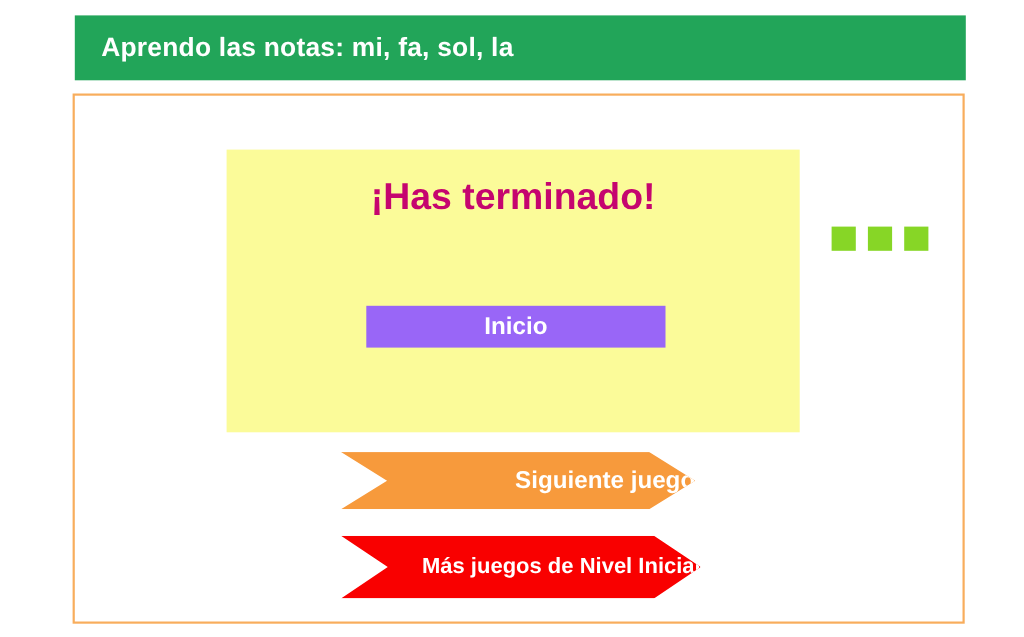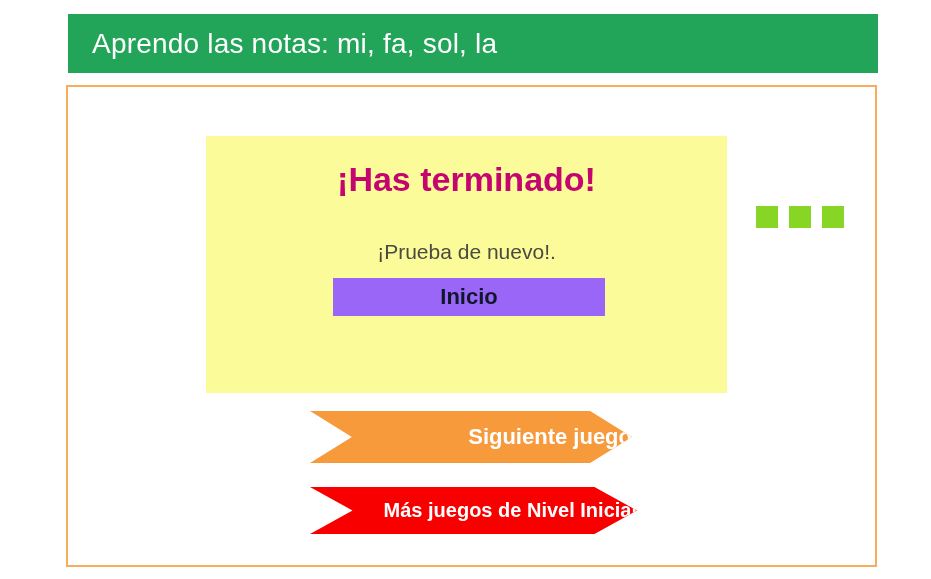--- a/index.html
+++ b/index.html
@@ -25,22 +25,22 @@
     height: 59px;
     background: #22a559;
     box-sizing: border-box;
   }
   #header-title {
     position: absolute;
     left: 24px;
     top: 50%;
     transform: translateY(-50%);
     color: #ffffff;
-    font-size: 28px;
-    font-weight: normal;
+    font-size: 24px;
+    font-weight: bold;
     letter-spacing: 0.2px;
     white-space: nowrap;
   }
 
   
   #content-frame {
     position: absolute;
     left: 66px;
     top: 85px;
     width: 811px;
@@ -90,21 +90,21 @@
     height: 38px;
     background: #9966f7;
     border: none;
     padding: 0;
     cursor: pointer;
     display: flex;
     align-items: center;
     justify-content: center;
   }
   #start-button-label {
-    color: #0f172a;
+    color: #ffffff;
     font-size: 22px;
     font-weight: bold;
     font-family: "Liberation Sans", sans-serif;
     white-space: nowrap;
   }
 
   
   #progress-squares {
     position: absolute;
     left: 756px;
@@ -146,39 +146,38 @@
     background: #f79a3c;
   }
   #next-game-button .chevron-label {
     font-size: 22px;
   }
 
   #more-games-button {
     left: 310px;
     top: 487px;
     width: 327px;
-    height: 47px;
+    height: 57px;
     background: #f90000;
   }
   #more-games-button .chevron-label {
     font-size: 20px;
   }
 </style>
 </head>
 <body>
 
 <div id="header-banner">
   <div id="header-title">Aprendo las notas: mi, fa, sol, la</div>
 </div>
 
 <div id="content-frame"></div>
 
 <div id="result-panel">
   <div id="result-heading">¡Has terminado!</div>
-  <div id="result-subtext">¡Prueba de nuevo!.</div>
   <button id="start-button">
     <span id="start-button-label">Inicio</span>
   </button>
 </div>
 
 <div id="progress-squares">
   <div class="progress-square"></div>
   <div class="progress-square"></div>
   <div class="progress-square"></div>
 </div>

